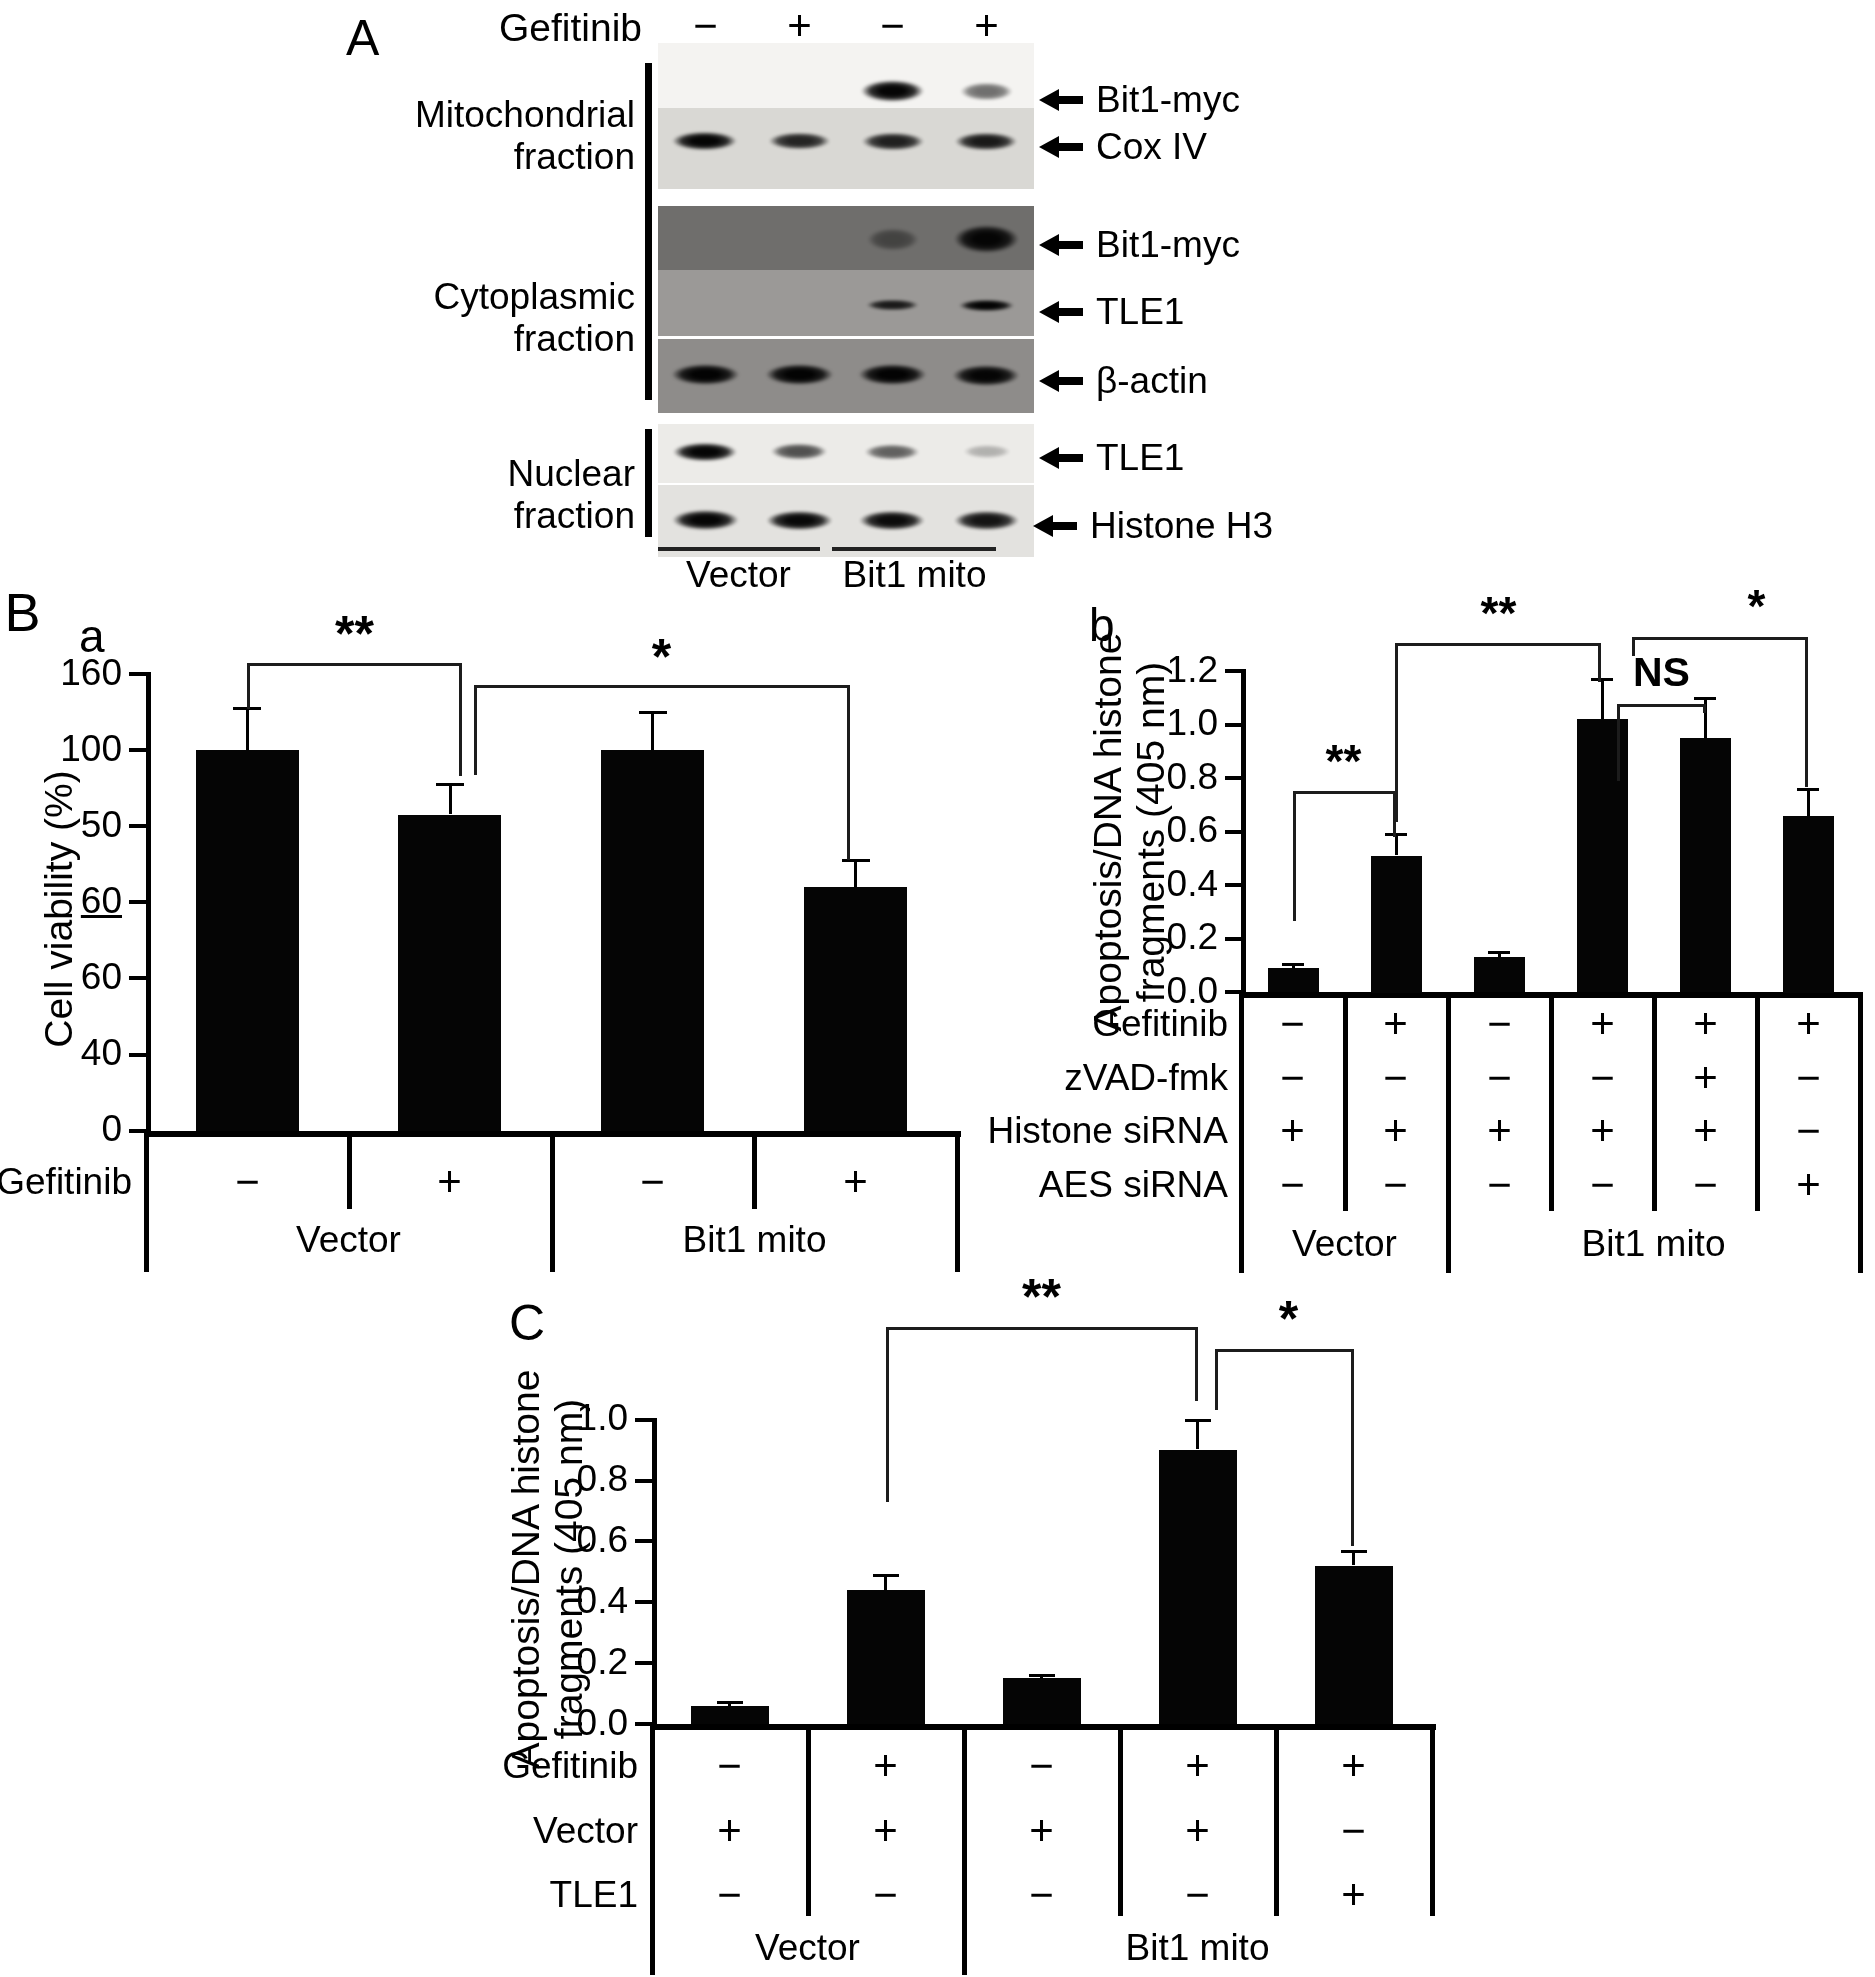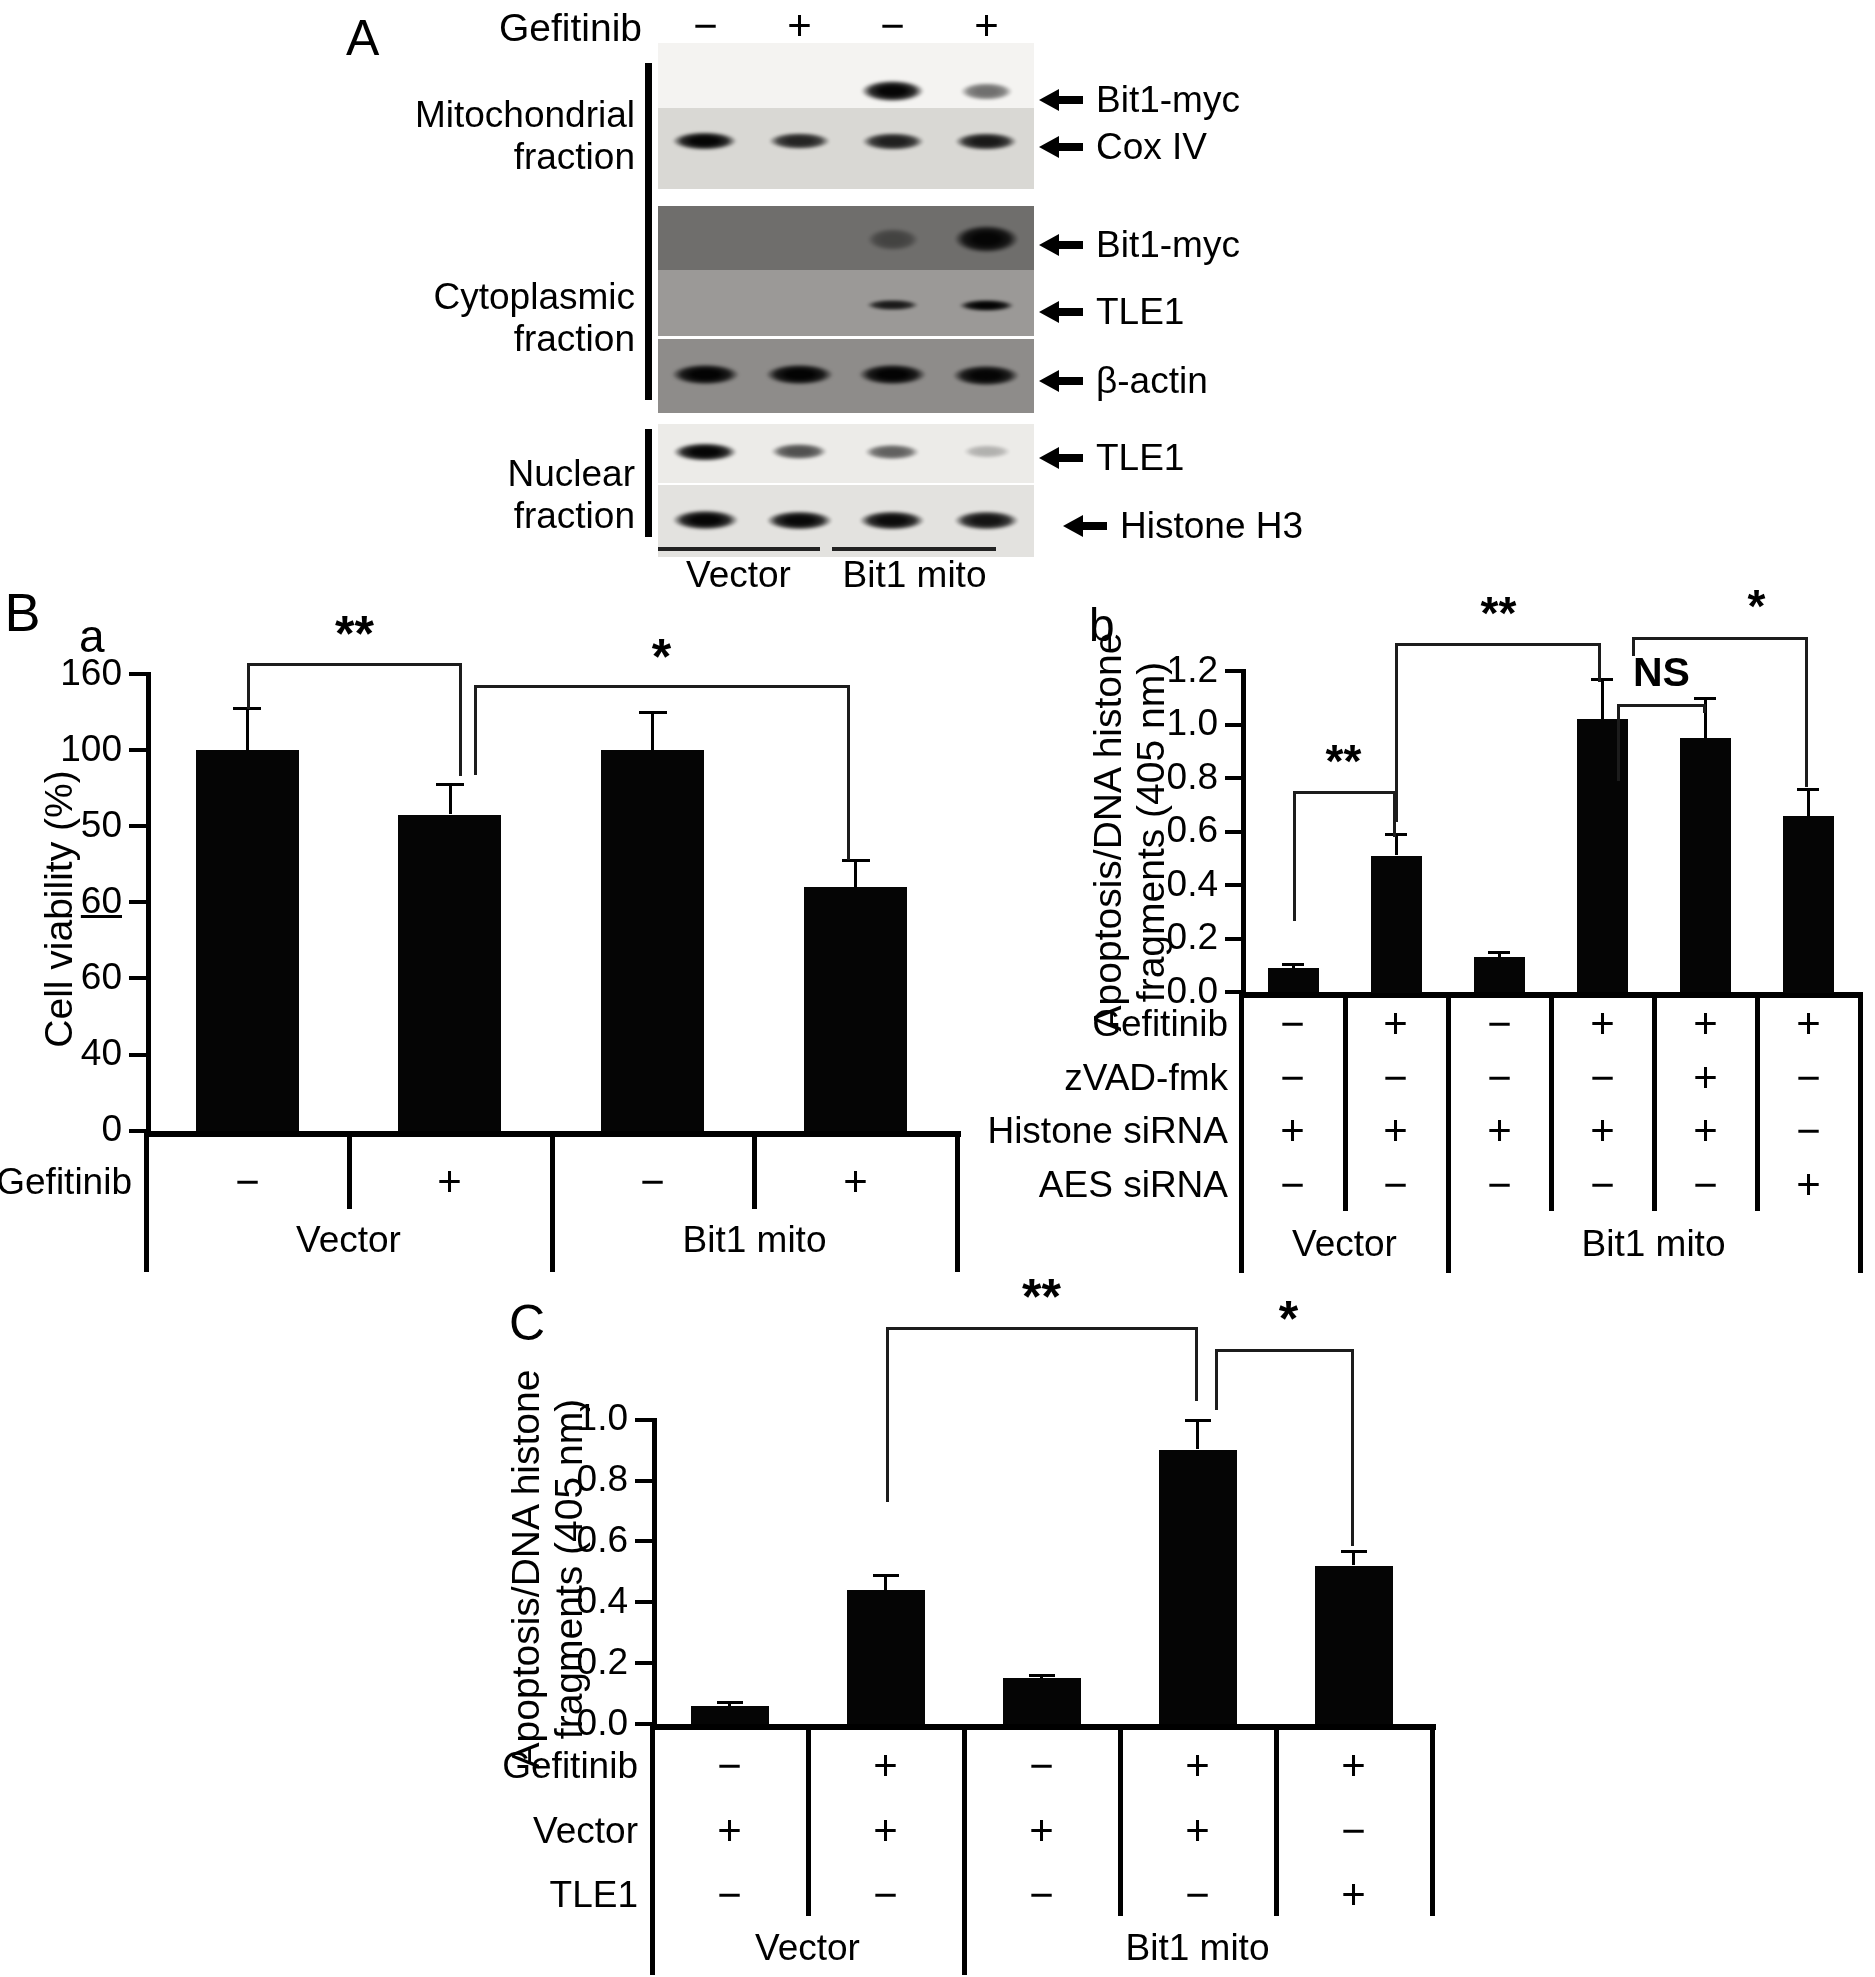--- a/index.html
+++ b/index.html
@@ -138,21 +138,21 @@
         <div class="arrow-head"></div>
         <div class="arrow-shaft"></div>
         <div class="marker-label">TLE1</div>
       </div>
       <div class="blot" style="top: 485px; height: 72px; background: rgb(227, 226, 223);">
         <div class="band" style="left: 4.5px; top: 22.4px; width: 85px; height: 25.4px; opacity: 1;"></div>
         <div class="band" style="left: 99px; top: 22.5px; width: 85px; height: 25px; opacity: 0.98;"></div>
         <div class="band" style="left: 192px; top: 22.5px; width: 84px; height: 25px; opacity: 0.97;"></div>
         <div class="band" style="left: 287px; top: 23px; width: 83px; height: 25px; opacity: 0.93;"></div>
       </div>
-      <div class="marker-row" style="left: 1063px; top: 505px;">
+      <div class="marker-row" style="left: 1033px; top: 505px;">
         <div class="arrow-head"></div>
         <div class="arrow-shaft"></div>
         <div class="marker-label">Histone H3</div>
       </div>
       <div class="underline" style="left: 658px; width: 162px;"></div>
       <div class="group-label" style="left: 600px; top: 554px;">Vector</div>
       <div class="underline" style="left: 832px; width: 164px;"></div>
       <div class="group-label" style="left: 776px; top: 554px;">Bit1 mito</div>
     </div>
 

